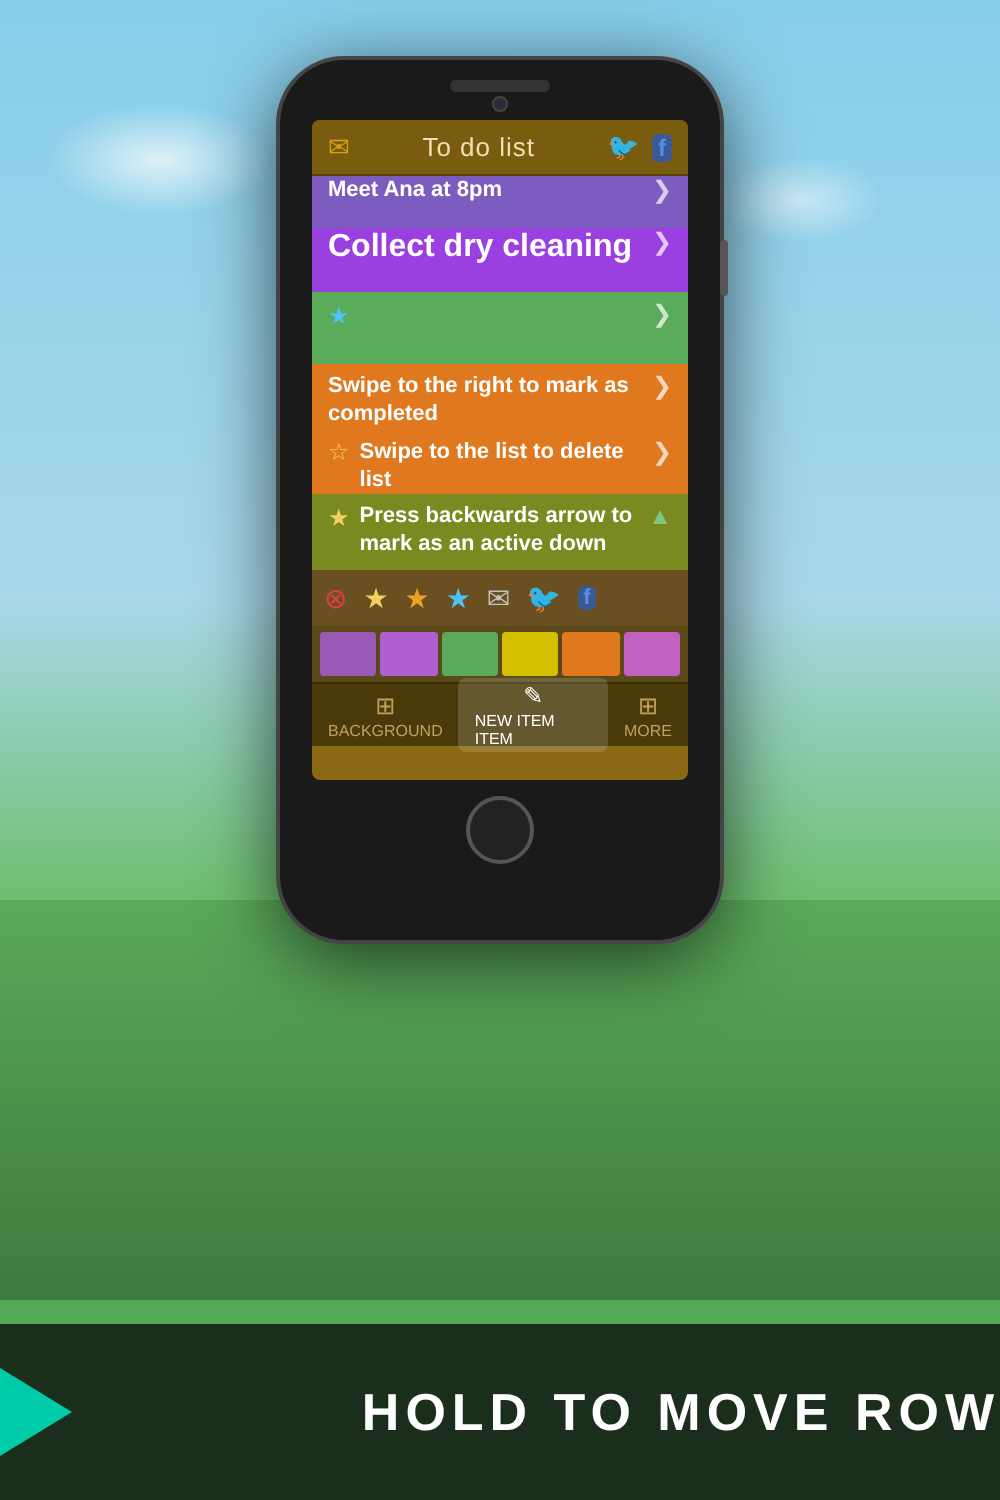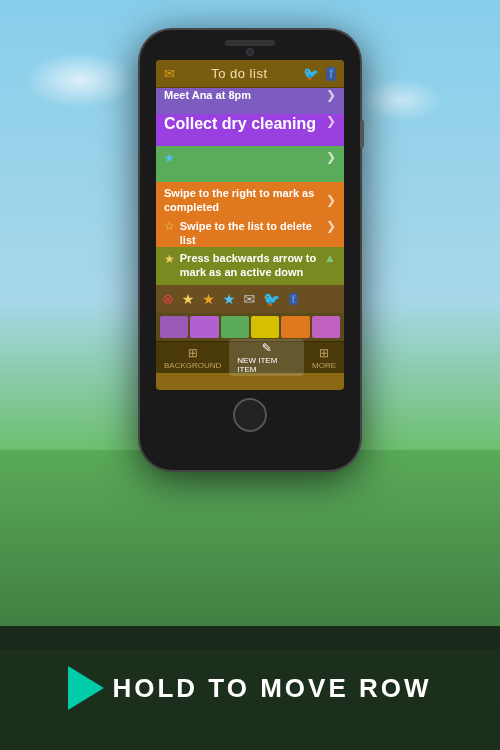--- a/index.html
+++ b/index.html
@@ -30,25 +30,25 @@
       position: absolute;
       bottom: 100px; left: 0; right: 0;
       height: 200px;
       background: linear-gradient(180deg, #5aaa5a 0%, #3d7a3d 100%);
     }
 
     
     .bottom-bar {
       position: absolute;
       bottom: 0; left: 0; right: 0;
-      height: 124px;
+      height: 88px;
       background: rgba(20, 30, 20, 0.88);
       display: flex;
       align-items: center;
-      justify-content: center;
+      justify-content: space-between;
     }
     .bottom-bar-triangle {
       width: 0; height: 0;
       border-top: 22px solid transparent;
       border-bottom: 22px solid transparent;
       border-left: 36px solid #00ccaa;
       margin-right: 8px;
     }
     .bottom-bar-text {
       font-size: 26px;
@@ -273,21 +273,21 @@
     <div class="todo-item" style="min-height:32px; background:#9b40e0;">
       <span class="todo-item-text" style="font-size:16px;">Collect dry cleaning</span>
       <span class="todo-item-chevron">❯</span>
     </div>
 
     <div class="todo-item item-green" style="min-height:36px; align-items:flex-start; padding-top:4px; padding-bottom:4px;">
       <span class="todo-item-star" style="color:#4fc3f7; margin-top:1px;">★</span>
       <span class="todo-item-chevron">❯</span>
     </div>
 
-    <div class="todo-item item-orange" style="min-height:36px; align-items:center; padding-top:4px; padding-bottom:4px;">
+    <div class="todo-item item-orange" style="min-height:36px; align-items:flex-start; padding-top:4px; padding-bottom:4px;">
       <span class="todo-item-text">Swipe to the right to mark as completed</span>
       <span class="todo-item-chevron">❯</span>
     </div>
 
     <div class="todo-item item-orange2" style="min-height:28px;">
       <span class="todo-item-star" style="color:#f0d060;">☆</span>
       <span class="todo-item-text">Swipe to the list to delete list</span>
       <span class="todo-item-chevron">❯</span>
     </div>
 

